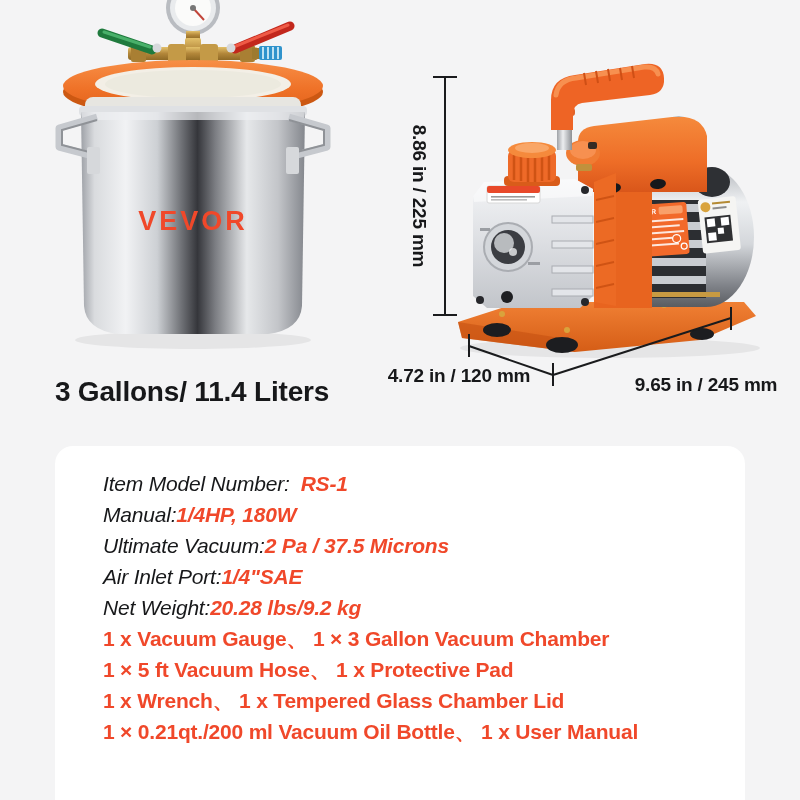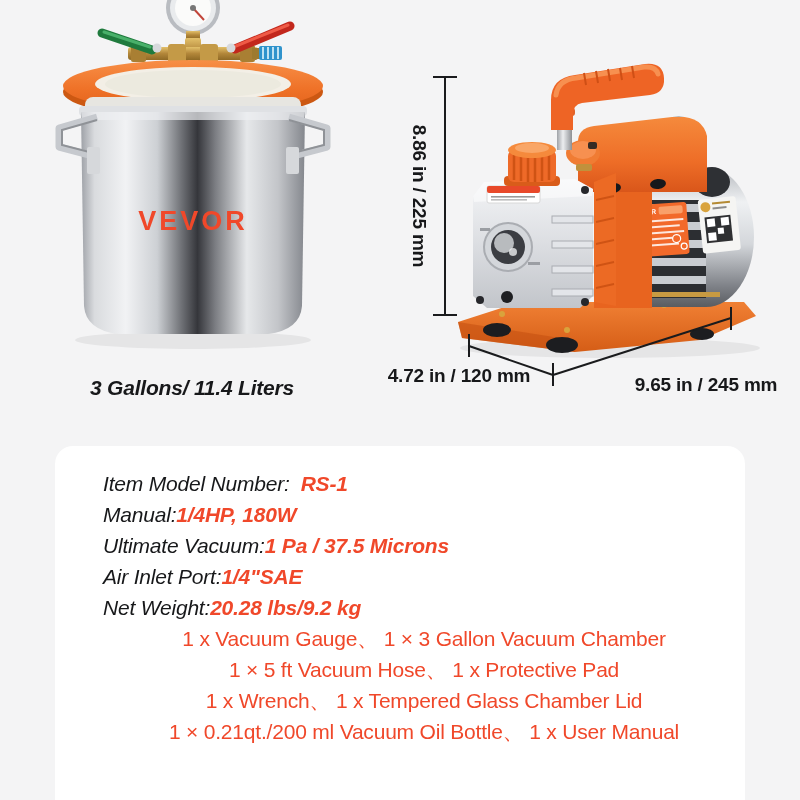--- a/index.html
+++ b/index.html
@@ -7,39 +7,39 @@
     position:relative;width:800px;height:800px;overflow:hidden;
     background:#f4f4f5;
     font-family:"Liberation Sans","DejaVu Sans",sans-serif;
     -webkit-font-smoothing:antialiased;
   }
   .hero{position:absolute;left:0;top:0;}
   .label{
     position:absolute;color:#17181a;text-align:center;
     font-weight:600;letter-spacing:-0.2px;white-space:nowrap;
   }
-  .caption-chamber{left:42px;top:376px;width:300px;font-size:21px;font-style:italic;}
+  .caption-chamber{left:42px;top:376px;width:300px;font-size:28px;}
   .dim-depth{left:359px;top:365px;width:200px;font-size:19px;}
   .dim-width{left:606px;top:374px;width:200px;font-size:19px;}
   .dim-height{
     left:297px;top:183px;width:240px;height:26px;font-size:19px;
     transform:rotate(90deg);transform-origin:50% 50%;
   }
   .spec-card{
     position:absolute;left:55px;top:446px;width:690px;height:354px;
     background:#ffffff;border-radius:18px 18px 0 0;
   }
   .spec-list{
     padding:22px 0 0 48px;font-size:21px;line-height:31px;
     letter-spacing:-0.2px;color:#17181a;
   }
   .spec-row{white-space:nowrap;font-style:italic;}
   .spec-label{color:#17181a;font-weight:400;}
   .spec-value{color:#f0482a;font-weight:700;}
-  .acc-line{color:#f0482a;font-weight:400;white-space:nowrap;text-align:center;}
+  .acc-line{color:#f0482a;font-weight:700;white-space:nowrap;}
 </style>
 </head>
 <body>
 
 <div class="stage">
 
   <svg class="hero" width="800" height="446" viewBox="0 0 800 446">
     <defs>
       <linearGradient id="potGrad" x1="0" y1="0" x2="1" y2="0">
         <stop offset="0" stop-color="#9ea1a7"></stop>
@@ -331,21 +331,21 @@
 
   <div class="spec-card">
     <div class="spec-list">
       <div class="spec-row">
         <span class="spec-label">Item Model Number:</span><span class="spec-value" style="margin-left:11px">RS-1</span>
       </div>
       <div class="spec-row">
         <span class="spec-label">Manual:</span><span class="spec-value">1/4HP, 180W</span>
       </div>
       <div class="spec-row">
-        <span class="spec-label">Ultimate Vacuum:</span><span class="spec-value">1 Pa / 37.5 Microns</span>
+        <span class="spec-label">Ultimate Vacuum:</span><span class="spec-value">2 Pa / 37.5 Microns</span>
       </div>
       <div class="spec-row">
         <span class="spec-label">Air Inlet Port:</span><span class="spec-value">1/4"SAE</span>
       </div>
       <div class="spec-row">
         <span class="spec-label">Net Weight:</span><span class="spec-value">20.28 lbs/9.2 kg</span>
       </div>
       <div class="acc-line">1 x Vacuum Gauge、 1 × 3 Gallon Vacuum Chamber</div>
       <div class="acc-line">1 × 5 ft Vacuum Hose、 1 x Protective Pad</div>
       <div class="acc-line">1 x Wrench、 1 x Tempered Glass Chamber Lid</div>

